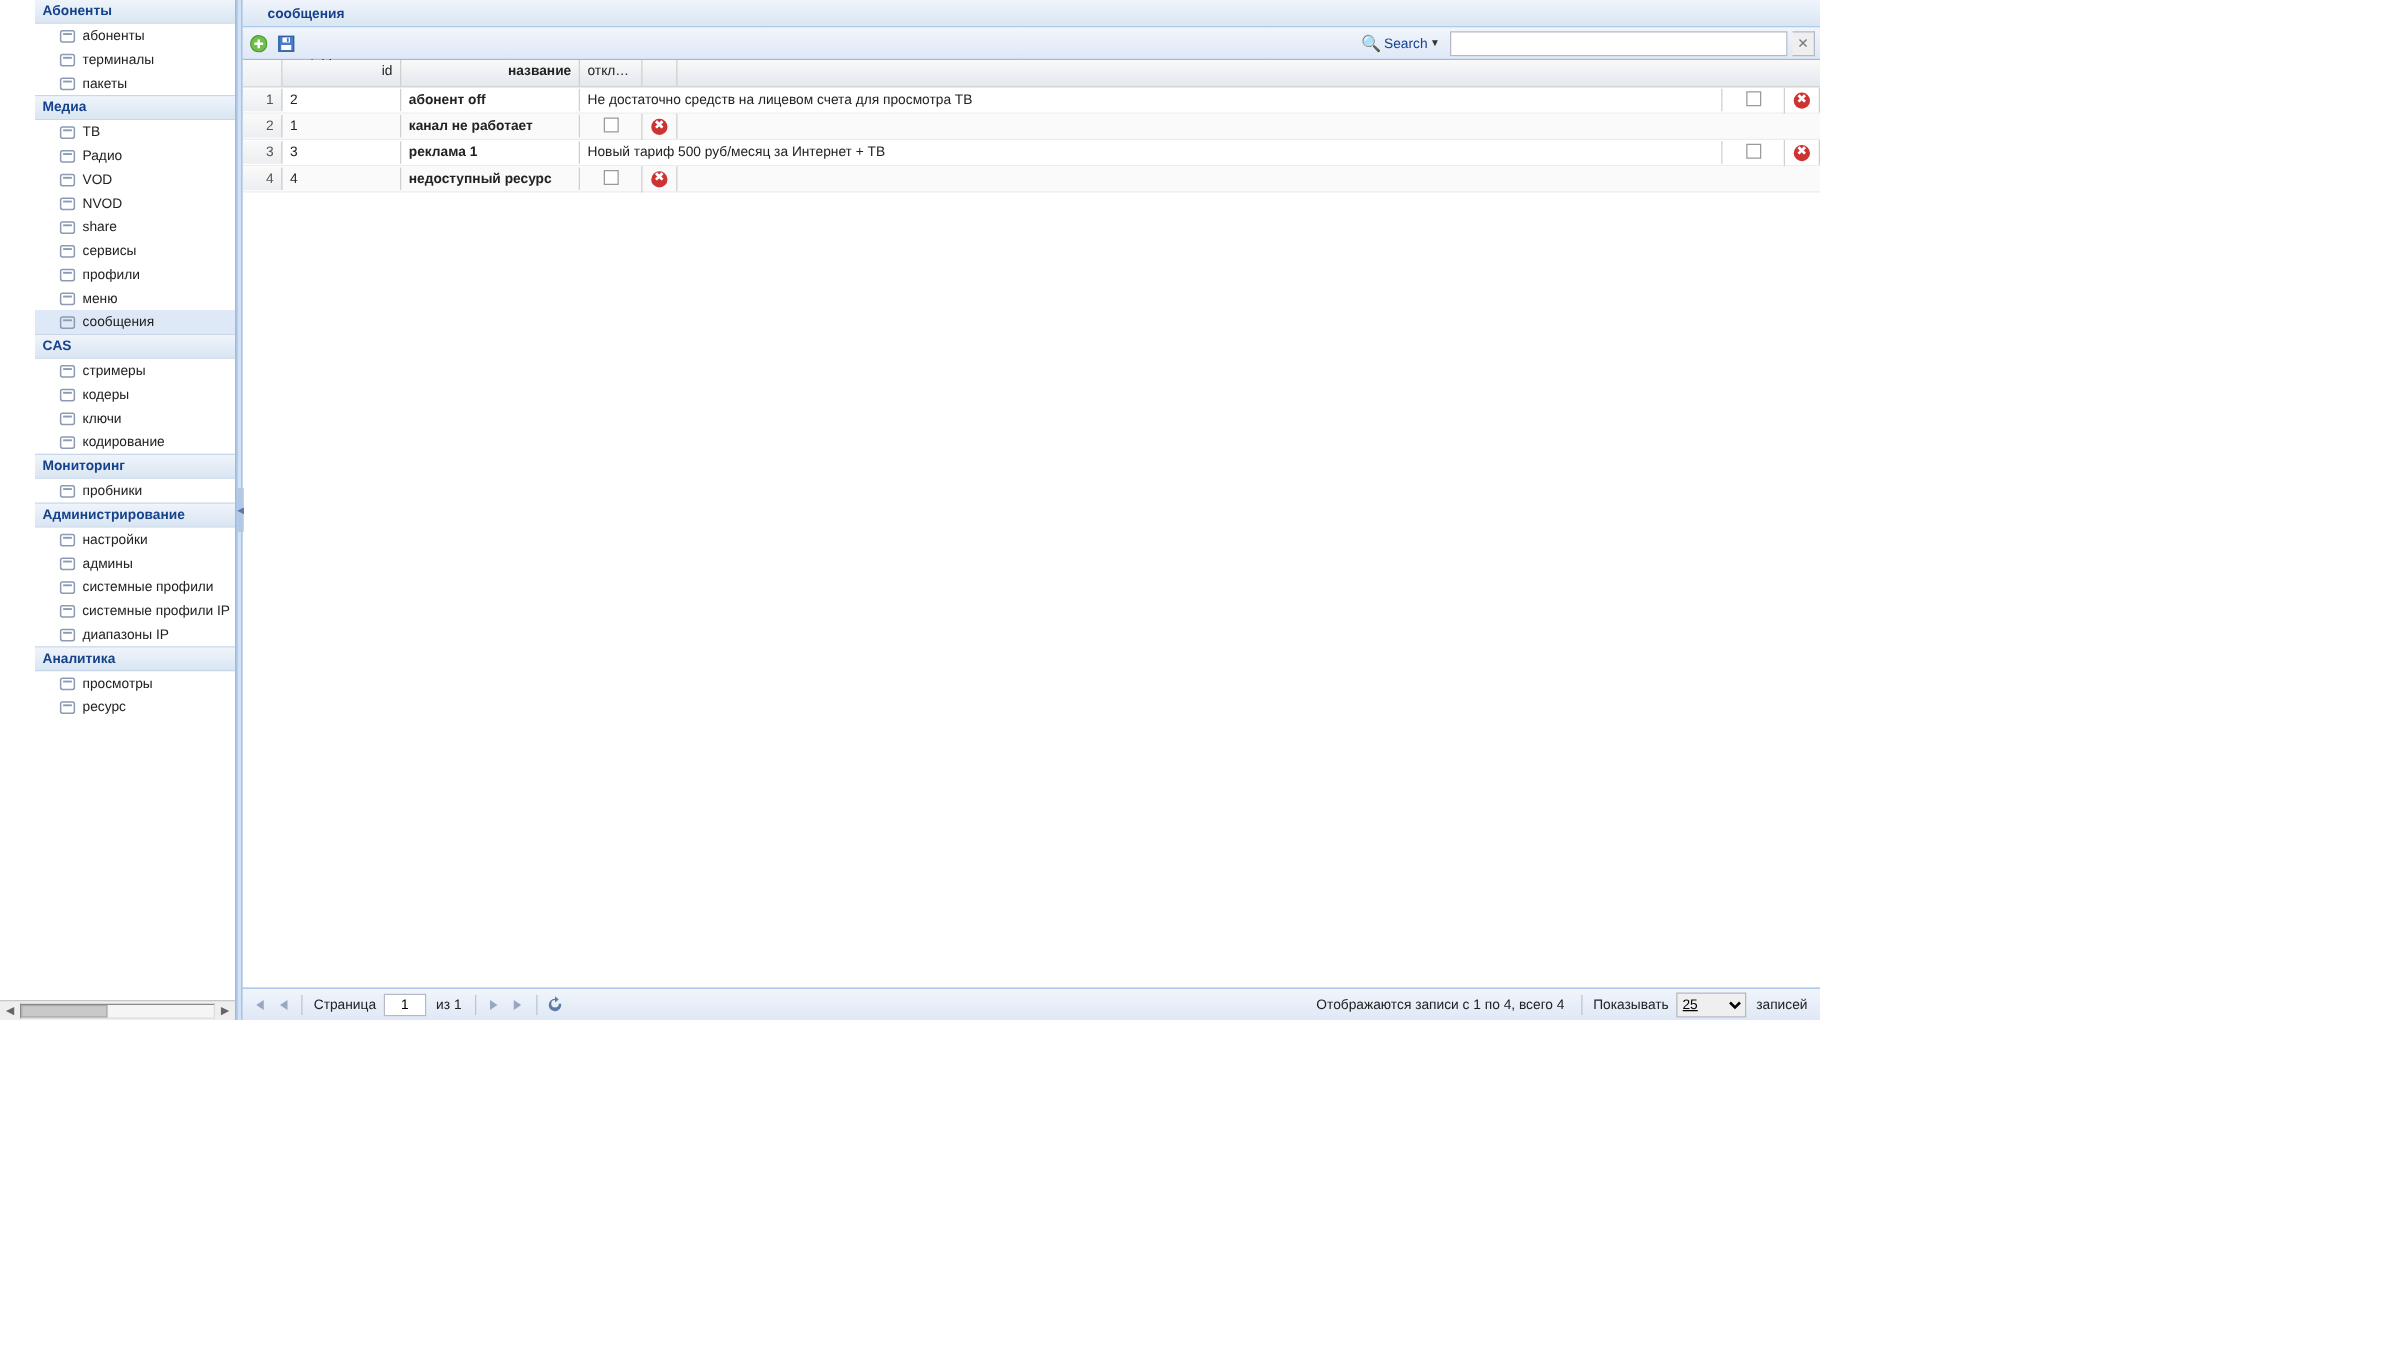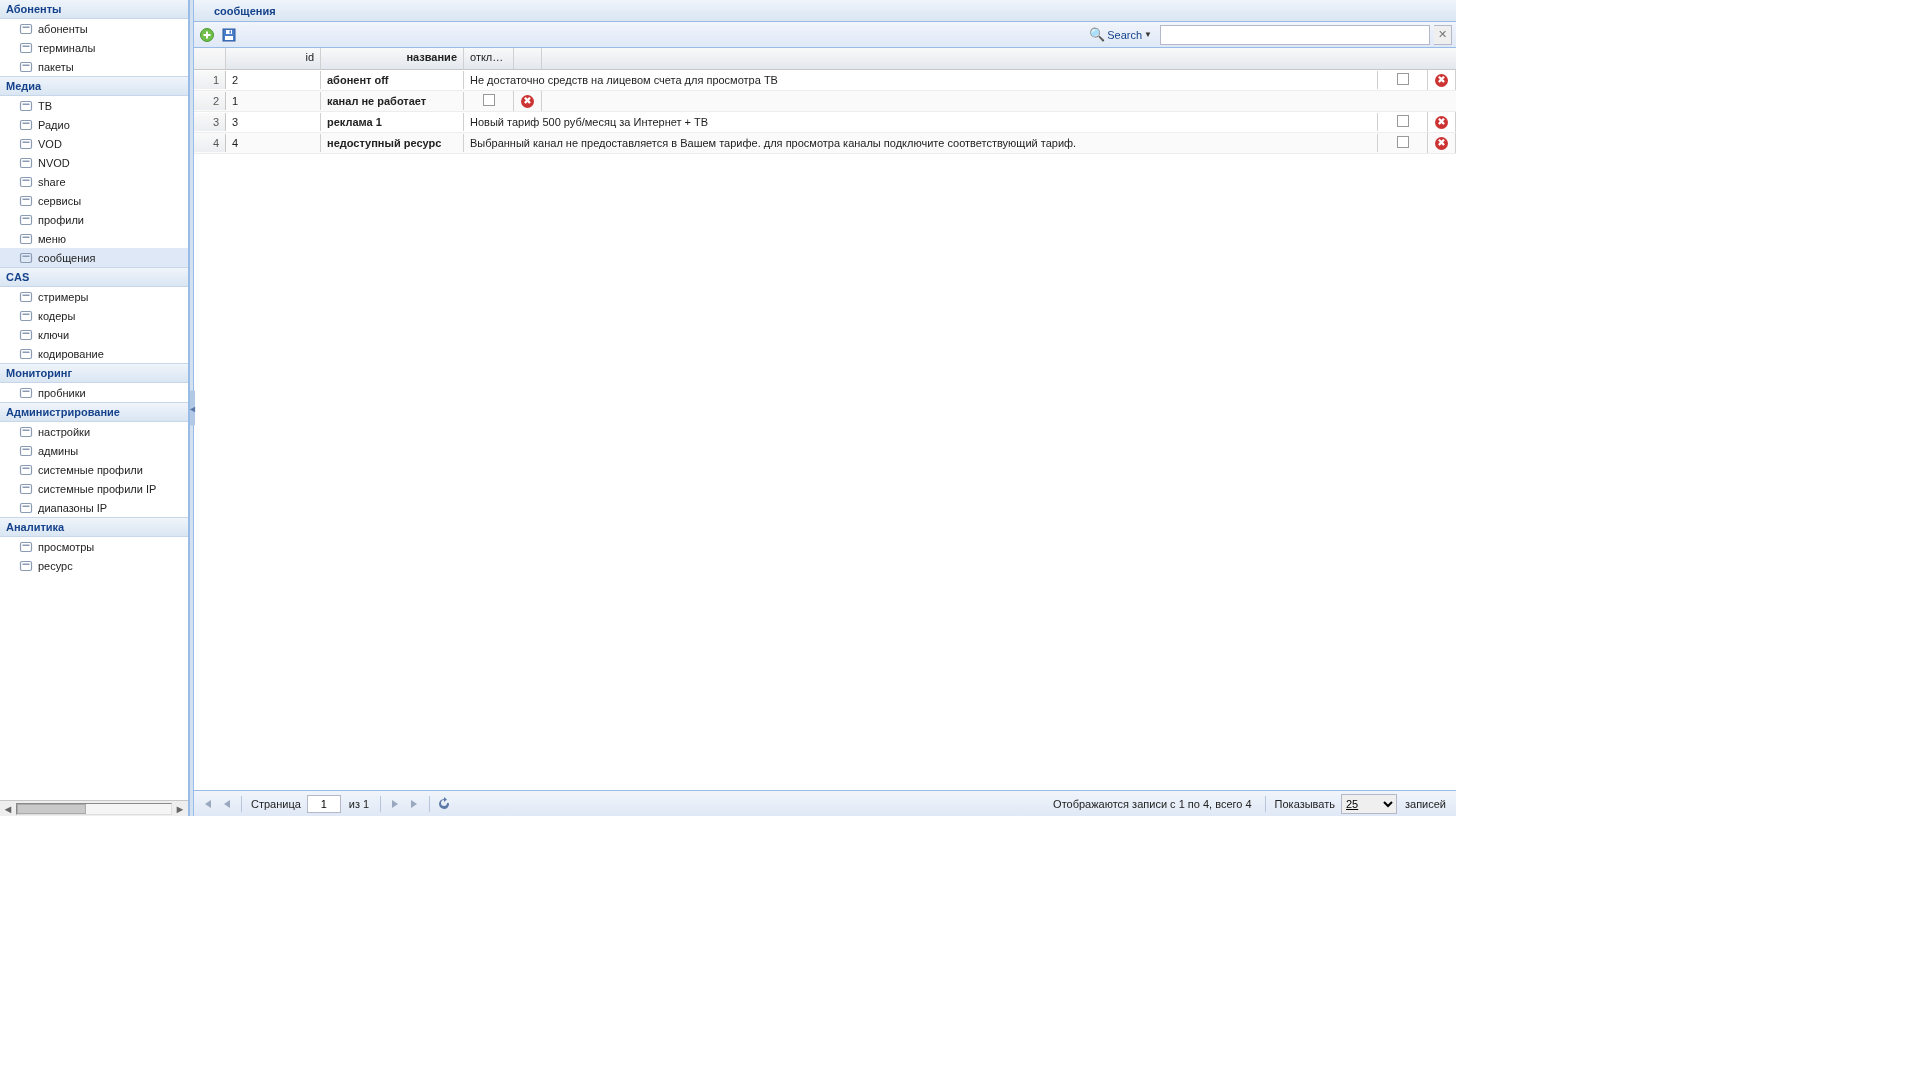--- a/index.html
+++ b/index.html
@@ -1,21 +1,21 @@
 <!DOCTYPE html>
 <html><head>
 <meta charset="utf-8">
 <style>
 * { box-sizing: border-box; margin: 0; padding: 0; }
 html, body { width: 100%; height: 100%; font-family: Arial, Helvetica, sans-serif; font-size: 11px; color: #222; overflow: hidden; background: #fff; }
 .app { display: flex; width: 1456px; height: 816px; position: relative; }
 
 
 .sidebar { width: 189px; height: 100%; border-right: 1px solid #99bbe8; background: #fff; display: flex; flex-direction: column; }
-.sidebar-scroll { flex: 1 1 auto; overflow: hidden; }
+.sidebar-scroll { flex: 1 1 auto; overflow: hidden; margin-left: 28px; }
 .sidebar-hscroll { height: 16px; background: #eee; border-top: 1px solid #c7c7c7; display: flex; align-items: center; }
 .sidebar-hscroll .arrow { width: 16px; height: 16px; display: flex; align-items: center; justify-content: center; color: #666; cursor: pointer; }
 .sidebar-hscroll .track { flex: 1; height: 12px; background: #f5f5f5; border: 1px inset #ddd; position: relative; }
 .sidebar-hscroll .thumb { position: absolute; left: 0; top: 0; height: 100%; width: 45%; background: #c9c9c9; border: 1px solid #aaa; }
 
 .group-header { background: linear-gradient(#f0f4fb, #d9e6f2); border-top: 1px solid #c7d6e9; border-bottom: 1px solid #c7d6e9; padding: 3px 6px; font-weight: bold; color: #15428b; cursor: default; }
 .group-header:first-child { border-top: none; }
 
 .nav-item { display: flex; align-items: center; padding: 2px 4px 2px 18px; height: 19px; cursor: pointer; white-space: nowrap; }
 .nav-item.selected { background: #dfe8f6; }
@@ -371,21 +371,20 @@
             <div class="cell col-id">3</div>
             <div class="cell col-name">реклама 1</div>
             <div class="cell col-msg">Новый тариф 500 руб/месяц за Интернет + ТВ</div>
             <div class="cell col-off"><span class="chk"></span></div>
             <div class="cell col-del"><span class="del-icon">✖</span></div>
           </div>
           <div class="grid-row">
             <div class="cell col-num">4</div>
             <div class="cell col-id">4</div>
             <div class="cell col-name">недоступный ресурс</div>
-            <div class="cell col-msg">Выбранный канал не предоставляется в Вашем тарифе. для просмотра каналы подключите соответствующий тариф.</div>
             <div class="cell col-off"><span class="chk"></span></div>
             <div class="cell col-del"><span class="del-icon">✖</span></div>
           </div>
         </div>
     </div>
 
     <div class="paging">
       <div class="pbtn">
         <svg width="12" height="12" viewBox="0 0 12 12">
             <path d="M2 2v8M10 2L4 6l6 4z" fill="#9aa8bf"></path>

